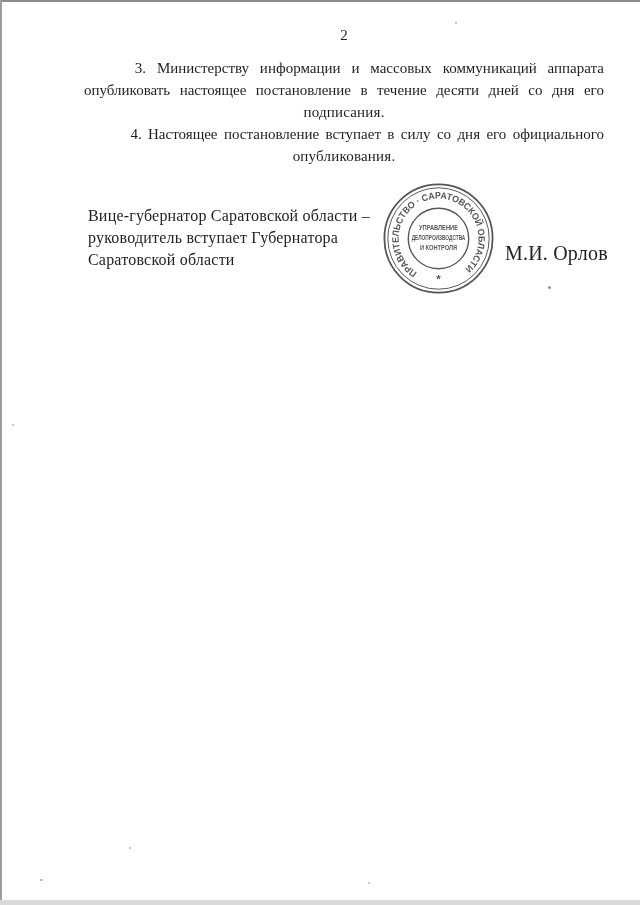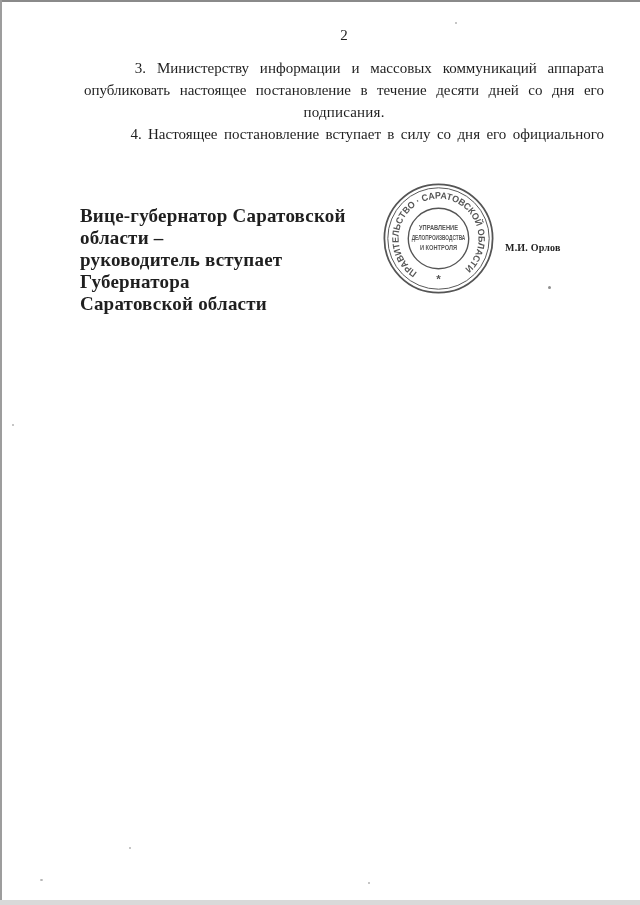--- a/index.html
+++ b/index.html
@@ -29,31 +29,31 @@
     display:flex;
     justify-content:space-between;
     white-space:nowrap;
     height:22px;
   }
   .jline span{flex:0 0 auto;}
   .jline.indent::before{content:"";flex:0 0 40px;}
   .pline{height:22px;letter-spacing:0.2px;text-align:center;}
 
   .signature{
-    position:absolute;left:80px;top:205px;
+    position:absolute;left:88px;top:205px;
     width:300px;
-    font-weight:700;
-    font-size:19px;
+    font-weight:400;
+    font-size:16px;
     line-height:22px;
     letter-spacing:0.2px;
   }
   .signatory-name{
     position:absolute;left:505px;top:242px;
-    font-weight:700;
-    font-size:10px;
+    font-weight:400;
+    font-size:20px;
     letter-spacing:0.2px;
   }
 
   .stamp{
     position:absolute;left:380px;top:180px;
     width:117px;height:117px;
     opacity:0.88;
   }
   .stamp text, .stamp textPath{
     font-family:"Liberation Sans","DejaVu Sans",sans-serif;
@@ -102,20 +102,21 @@
           <span>Настоящее</span>
           <span>постановление</span>
           <span>вступает</span>
           <span>в</span>
           <span>силу</span>
           <span>со</span>
           <span>дня</span>
           <span>его</span>
           <span>официального</span>
         </div>
+      <div class="pline">опубликования.</div>
     </div>
   </div>
 
   <div class="signature">
     <div>Вице-губернатор Саратовской области –</div>
     <div>руководитель вступает Губернатора</div>
     <div>Саратовской области</div>
   </div>
 
   <div class="signatory-name">М.И. Орлов</div>

